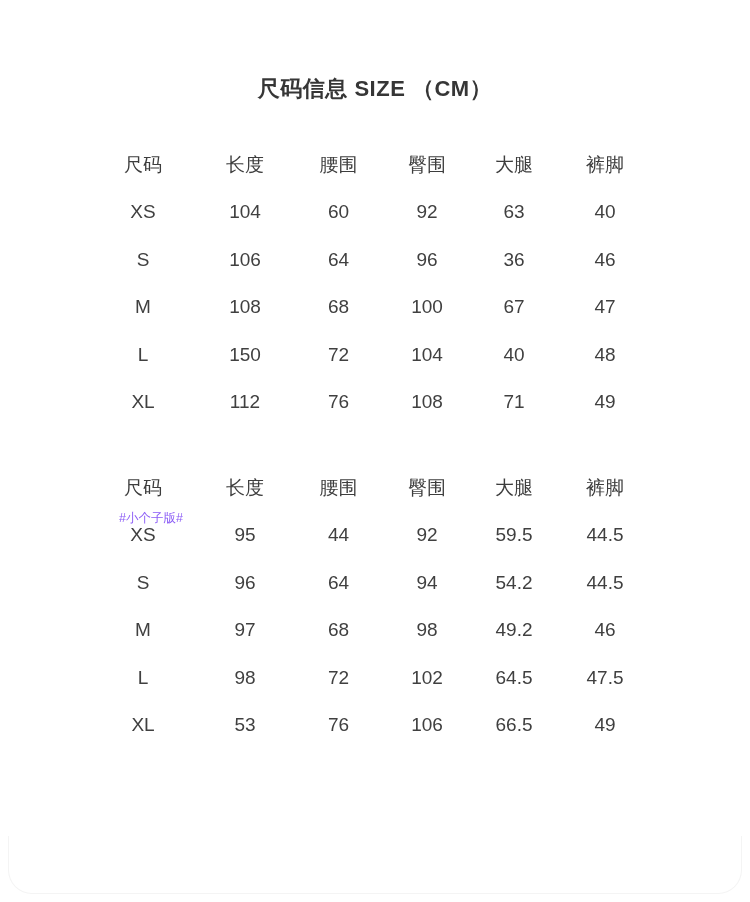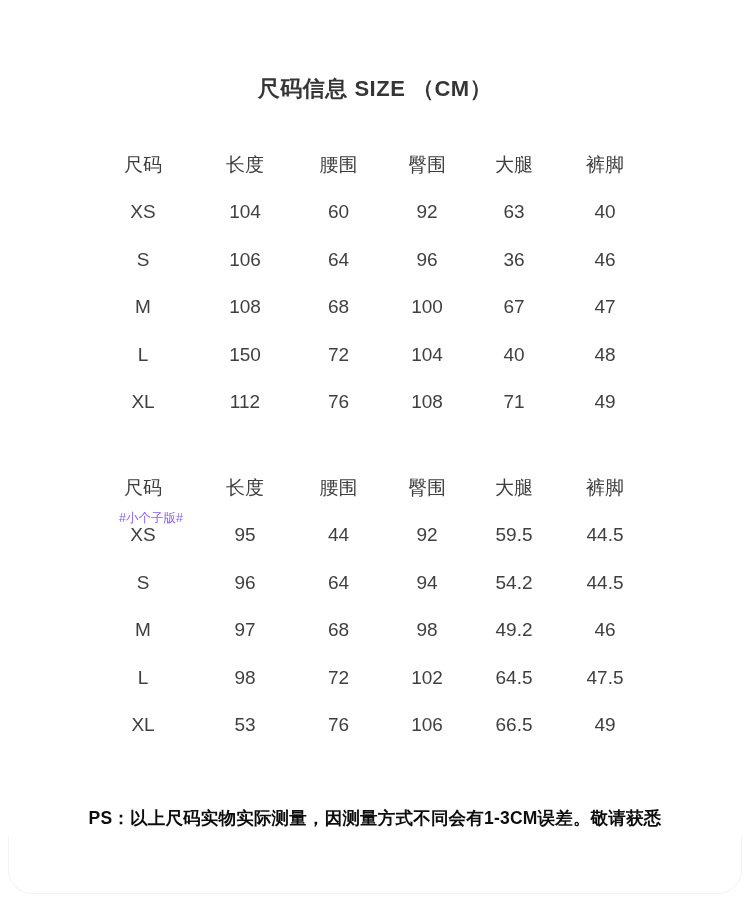--- a/index.html
+++ b/index.html
@@ -185,17 +185,16 @@
           <div class="cell">XL</div>
           <div class="cell">53</div>
           <div class="cell">76</div>
           <div class="cell">106</div>
           <div class="cell">66.5</div>
           <div class="cell">49</div>
         </div>
       </div>
   </section>
 
-  <p class="footer">PS：以上尺码实物实际测量，因测量方式不同会有1-3CM误差。敬请获悉</p>
 
   <div class="card-edge"></div>
 
 </div>
 
 </body></html>

